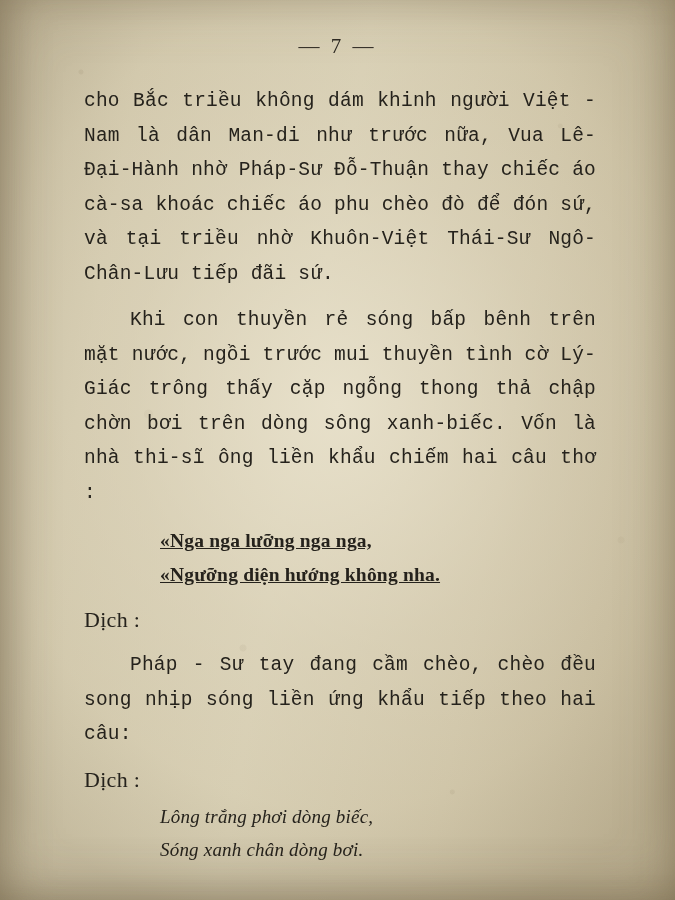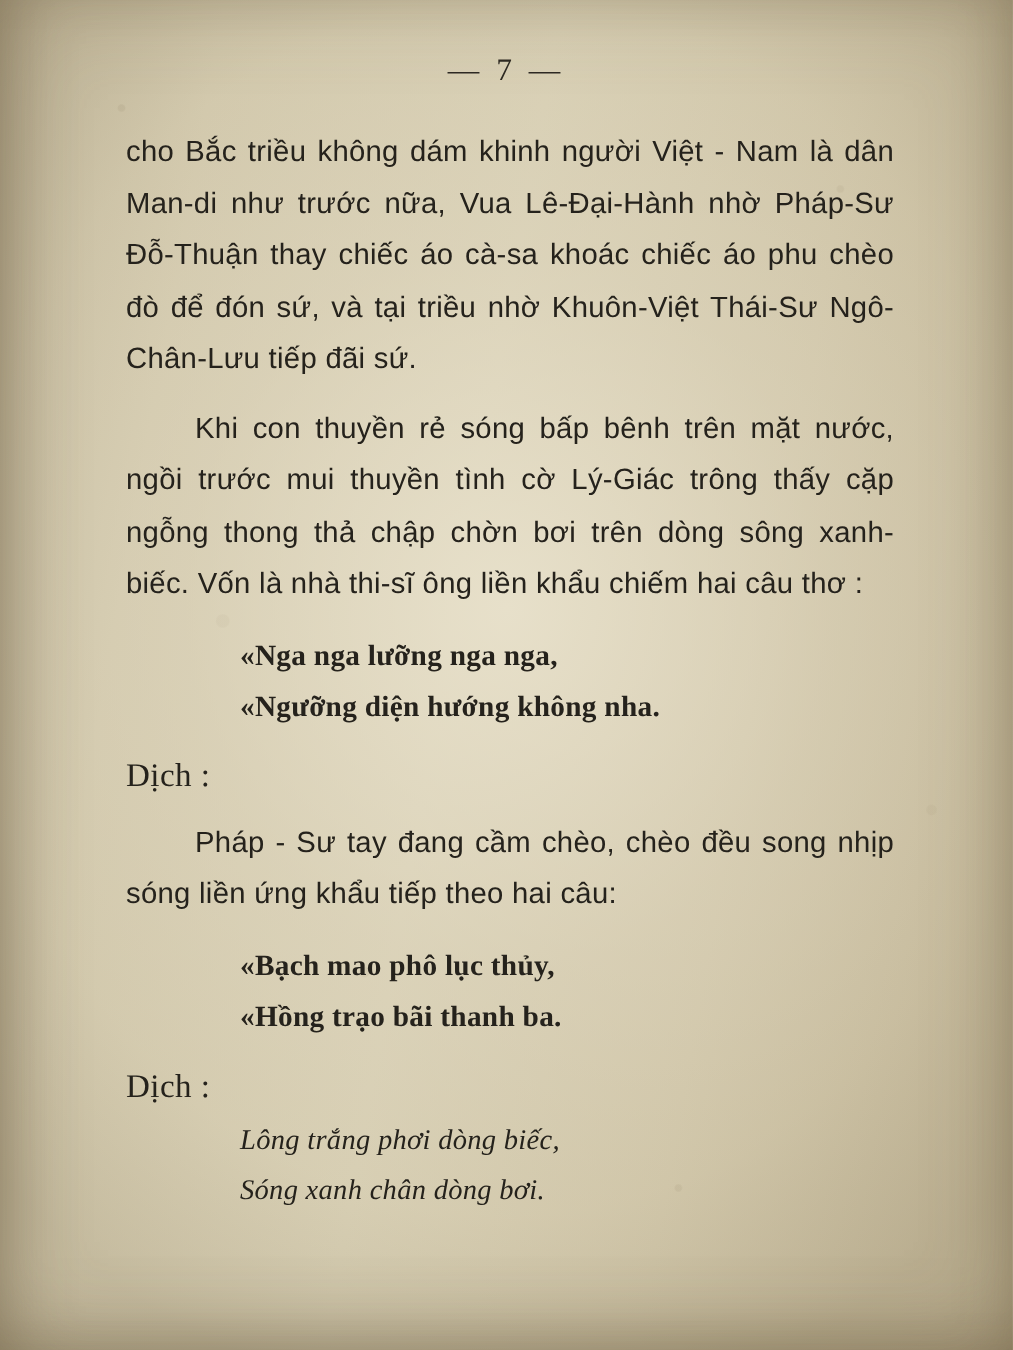--- a/index.html
+++ b/index.html
@@ -66,38 +66,38 @@
     color: #25221c;
   }
 
   p.para {
     margin: 0 0 0 0;
     font-size: 19.5px;
     line-height: 34.5px;
     letter-spacing: 0.2px;
     text-align: justify;
     text-justify: inter-word;
-    font-family: Liberation Sans, sans-serif;
+    font-family: Liberation Mono, monospace;
   }
   p.para.indent {
     text-indent: 46px;
   }
   p.spaced {
     margin-top: 12px;
   }
 
   .verse-quote {
     margin: 14px 0 0 0;
     padding-left: 76px;
     font-weight: bold;
     font-size: 19.5px;
     line-height: 34px;
     letter-spacing: 0.2px;
   }
-  .verse-quote div { white-space: pre; }
+  .verse-quote div { white-space: pre; text-decoration: underline; }
 
   .dich {
     margin: 12px 0 0 0;
     font-size: 22px;
     line-height: 32px;
     letter-spacing: 0.3px;
   }
 
   .verse-italic {
     margin: 4px 0 0 0;
@@ -128,24 +128,20 @@
     <div class="verse-quote block">
       <div>«Nga nga lưỡng nga nga,</div>
       <div>«Ngưỡng diện hướng không nha.</div>
     </div>
 
     <p class="dich">Dịch :</p>
 
 
     <p class="para indent spaced">Pháp - Sư tay đang cầm chèo, chèo đều song nhịp sóng liền ứng khẩu tiếp theo hai câu:</p>
 
-    <div class="verse-quote block">
-      <div>«Bạch mao phô lục thủy,</div>
-      <div>«Hồng trạo bãi thanh ba.</div>
-    </div>
 
     <p class="dich">Dịch :</p>
 
     <div class="verse-italic block">
       <div>Lông trắng phơi dòng biếc,</div>
       <div>Sóng xanh chân dòng bơi.</div>
     </div>
 
   </div>
 

